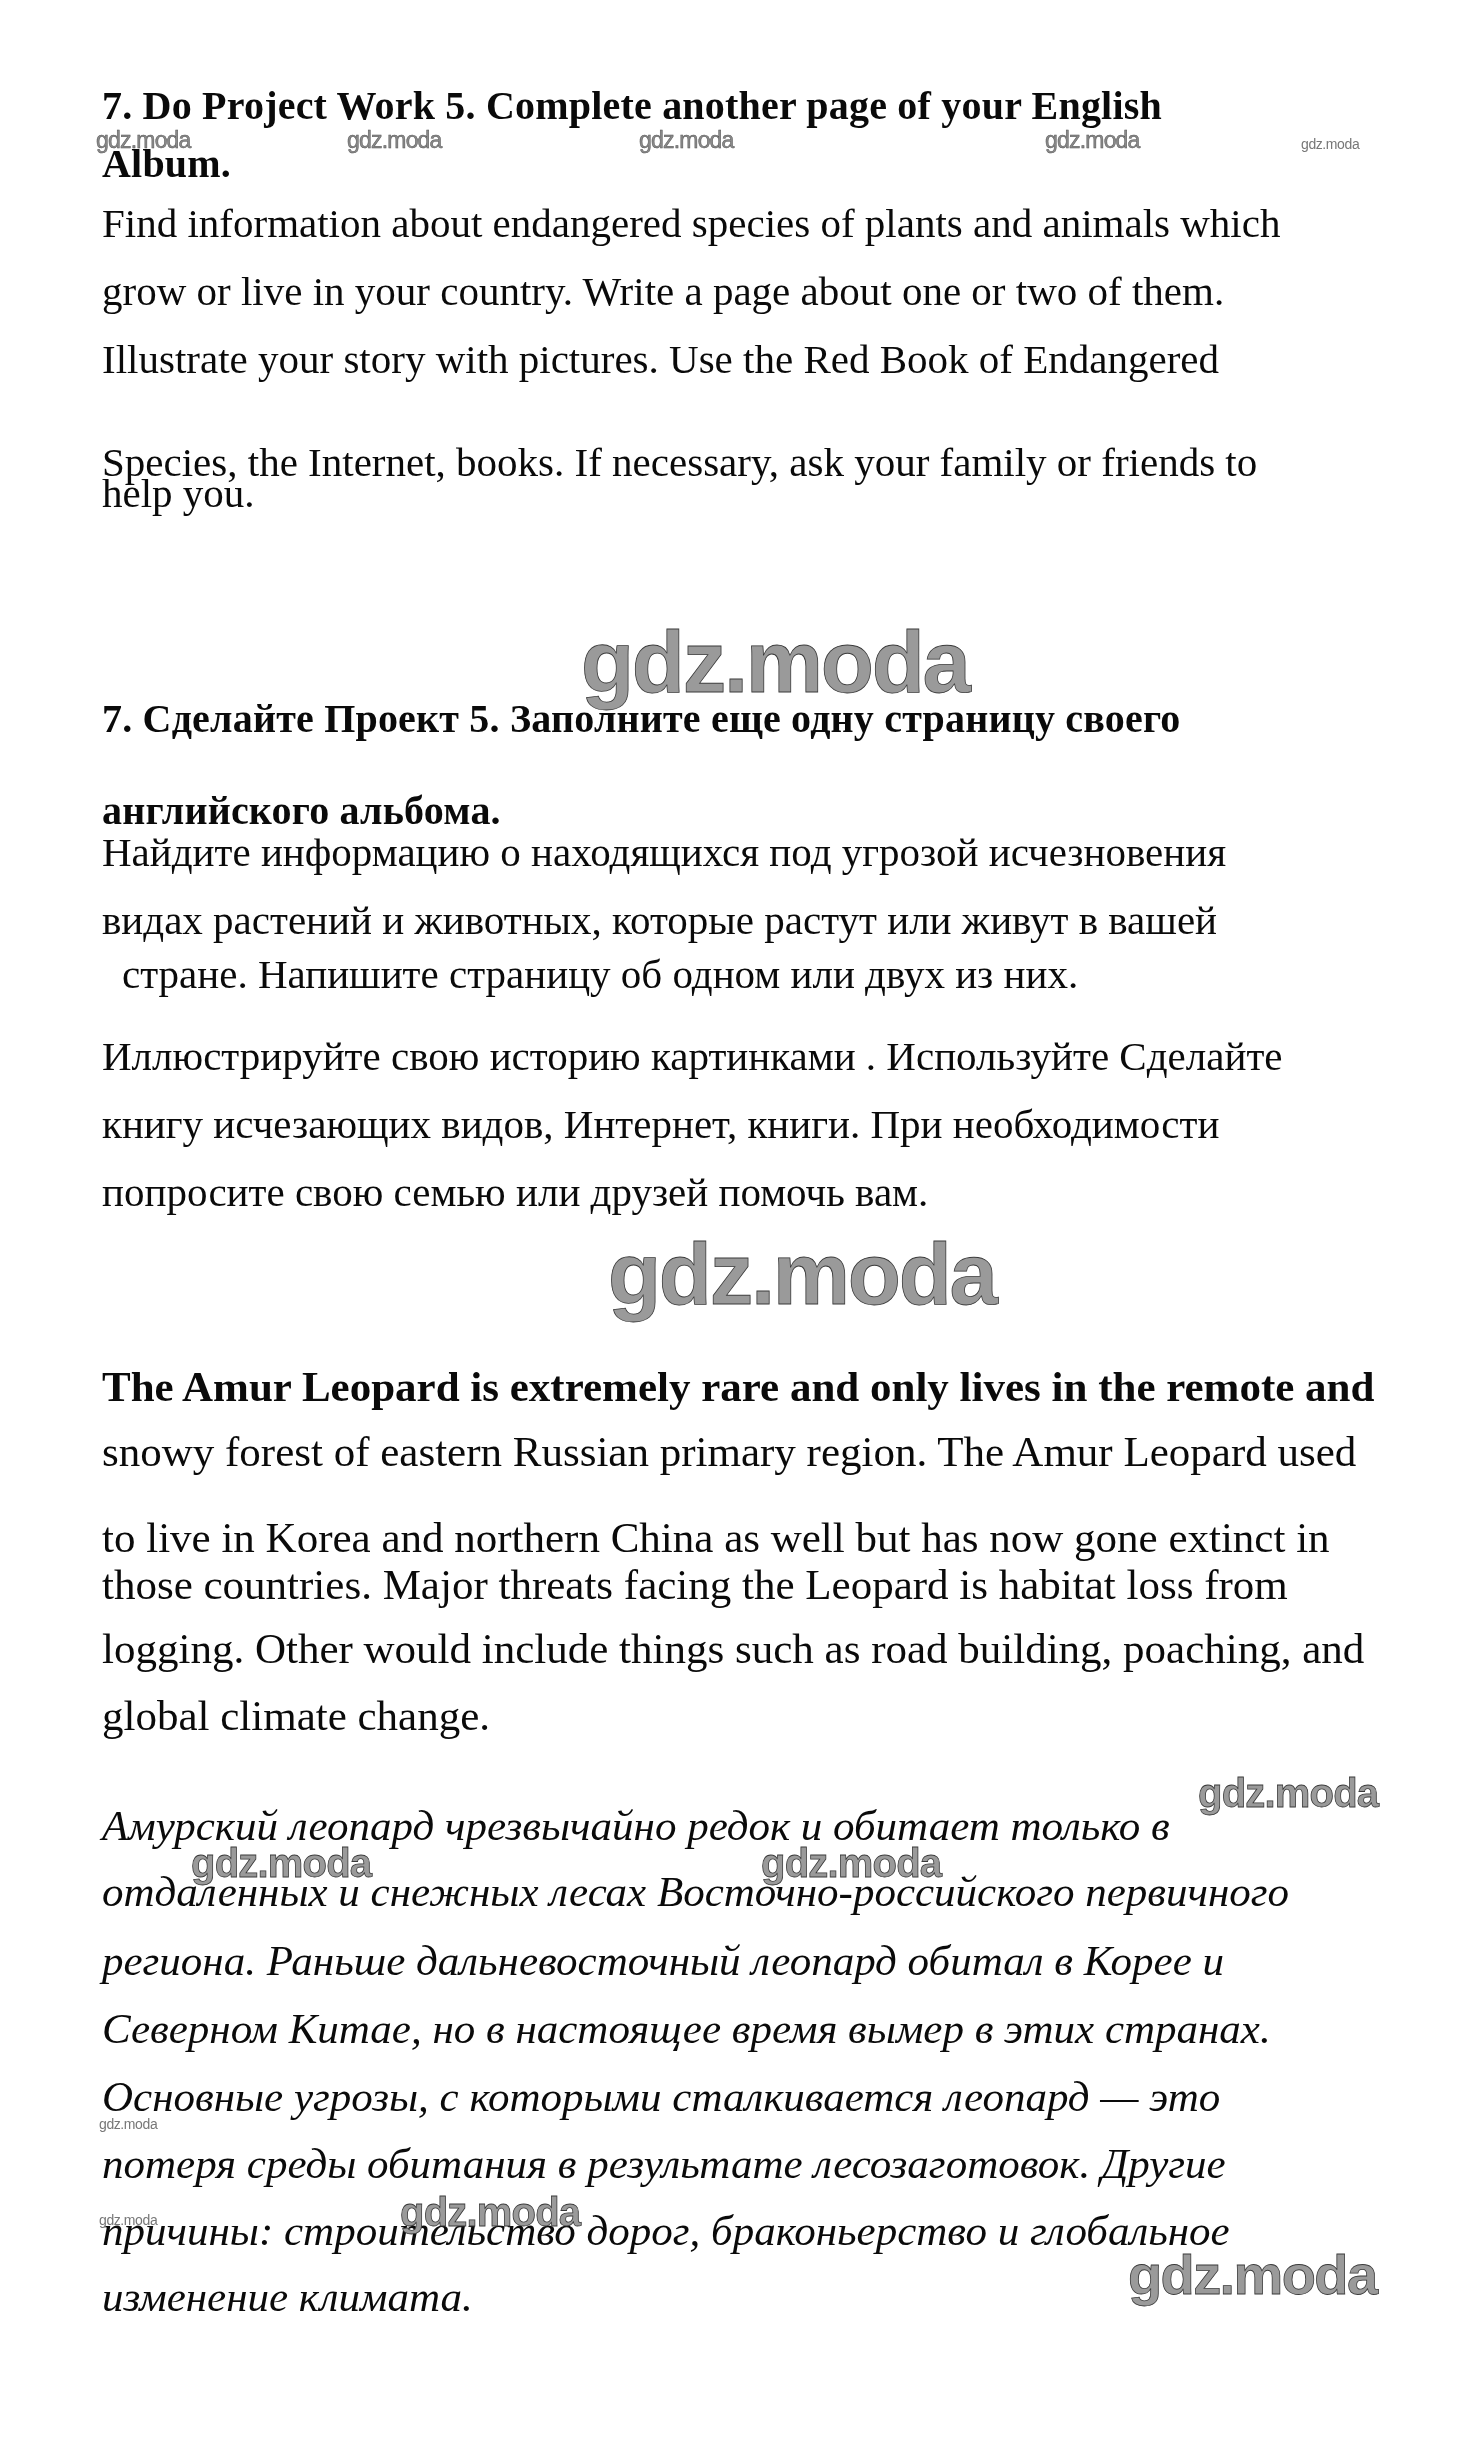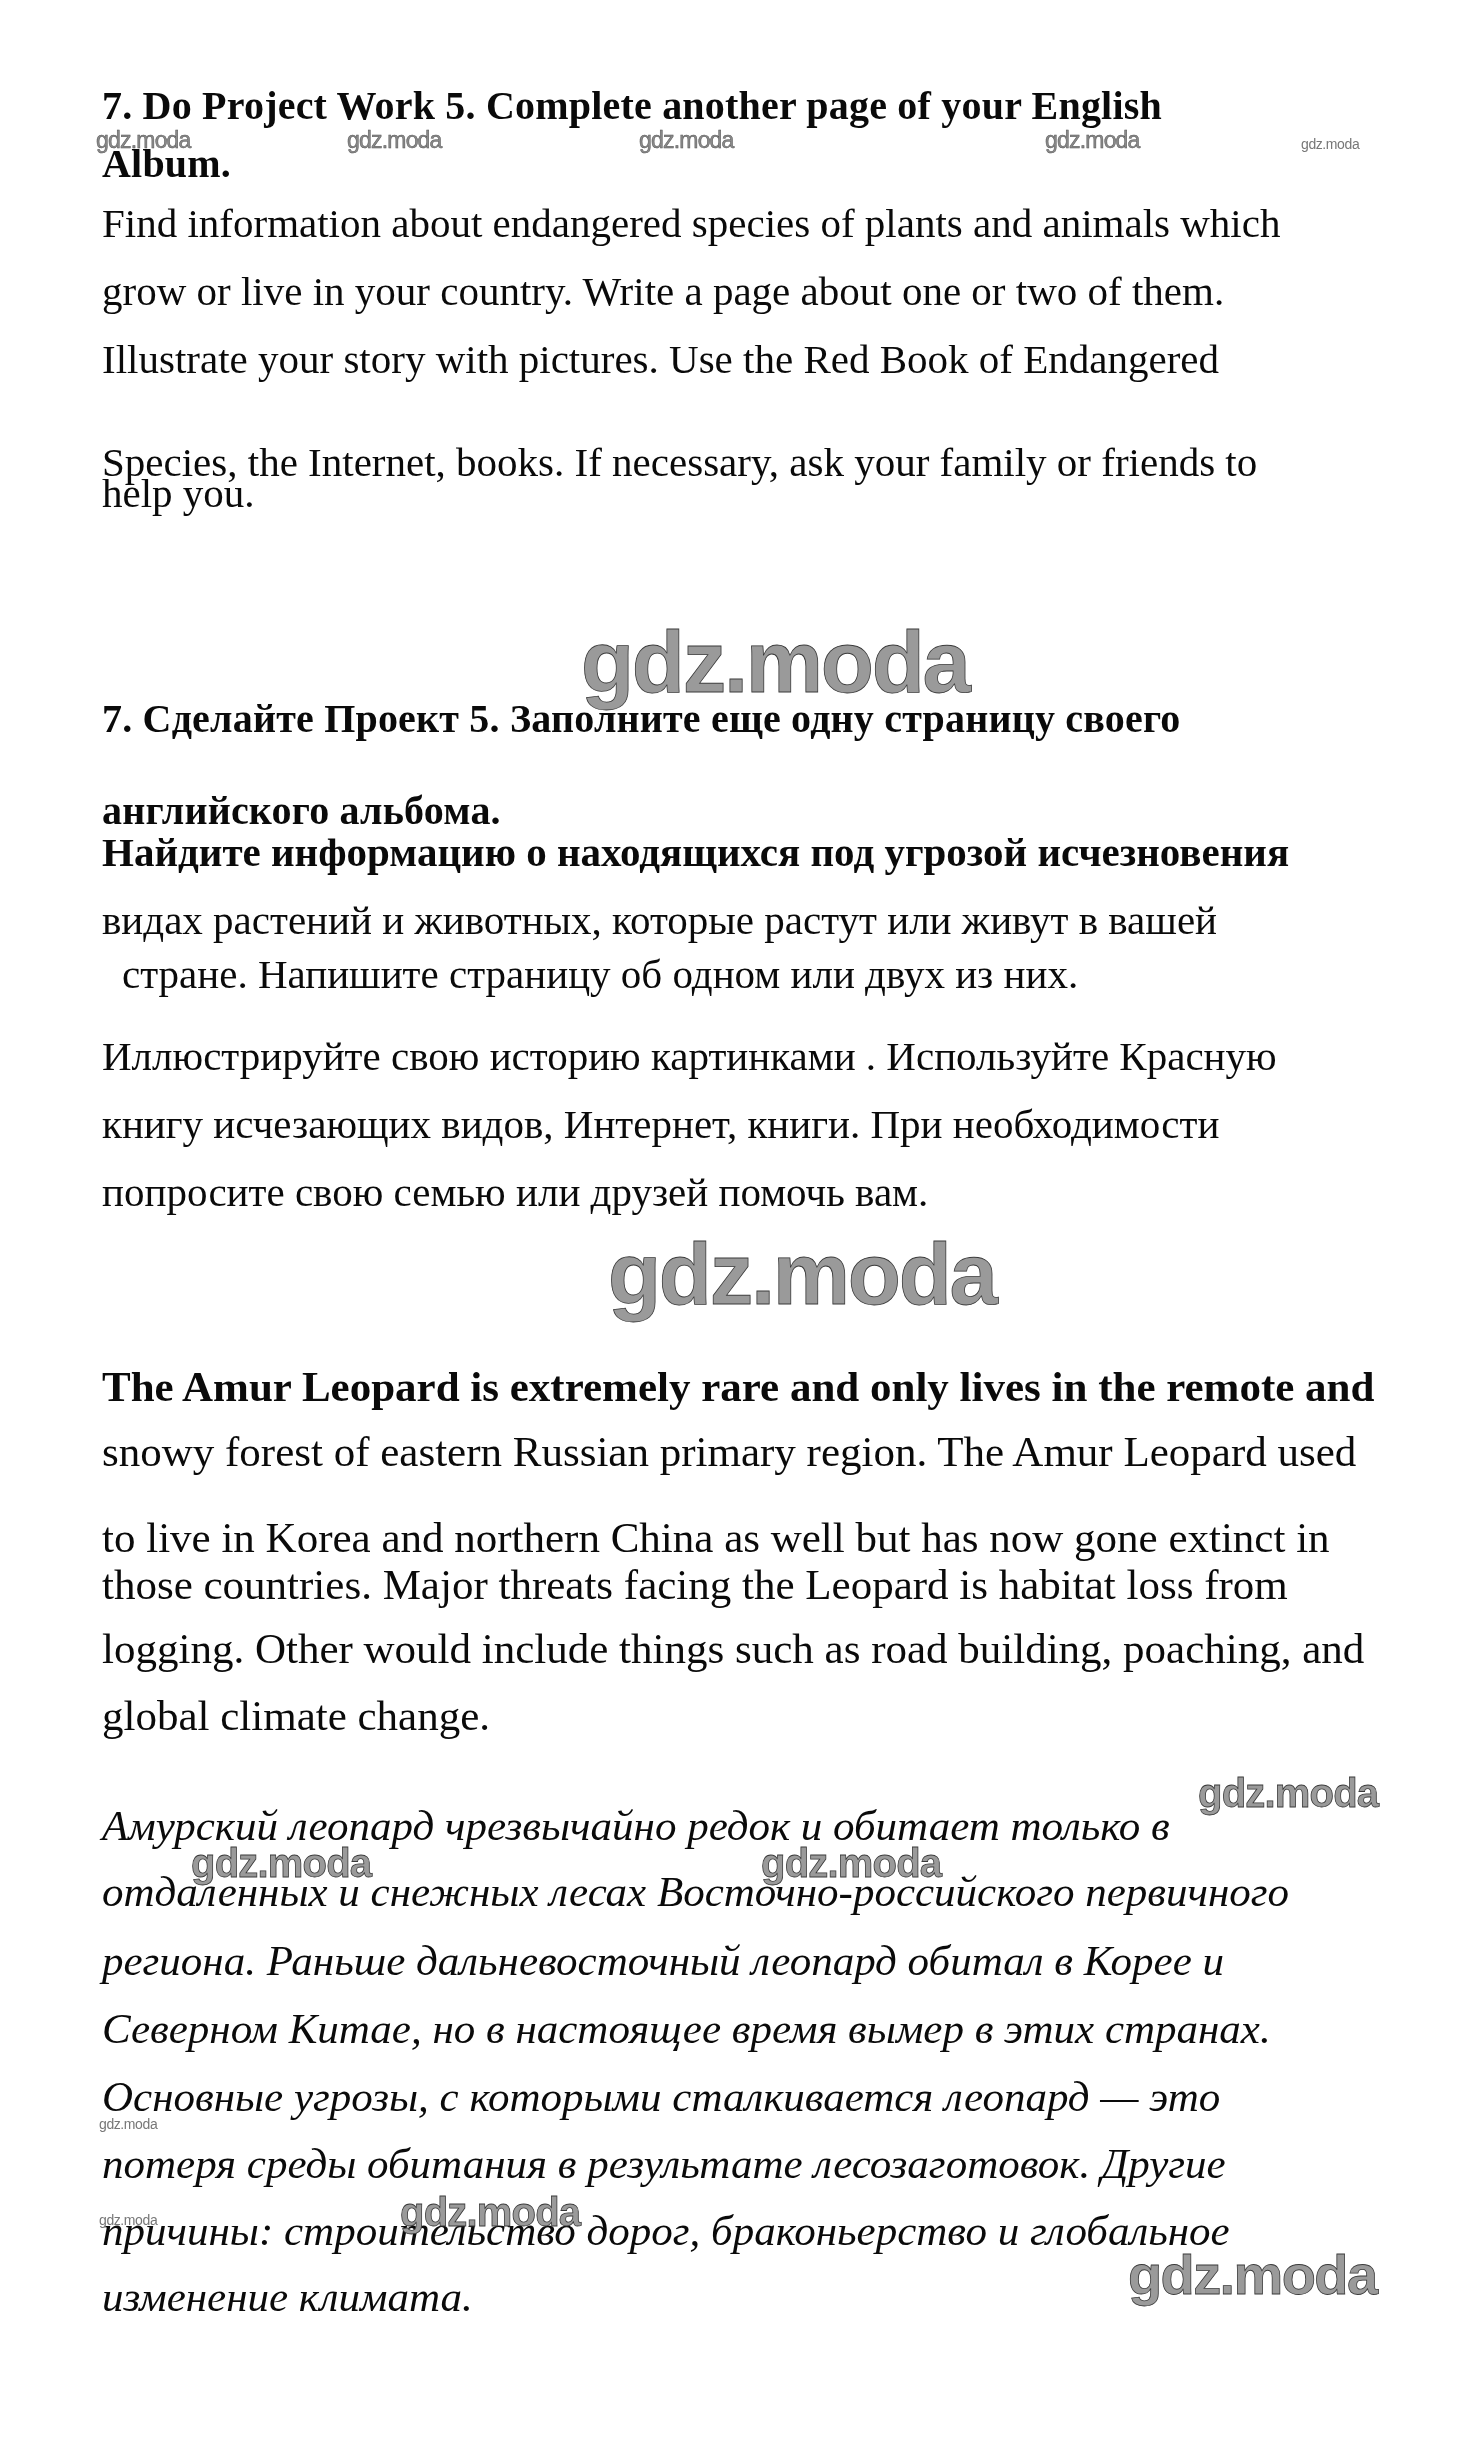--- a/index.html
+++ b/index.html
@@ -44,24 +44,24 @@
     <div class="ln body" style="top:271px;">grow or live in your country. Write a page about one or two of them.</div>
     <div class="ln body" style="top:339px;">Illustrate your story with pictures. Use the Red Book of Endangered</div>
     <div class="ln body" style="top:406px;margin-top:36px;">Species, the Internet, books. If necessary, ask your family or friends to</div>
     <div class="ln body" style="top:473px;">help you.</div>
   </section>
 
   <section>
     <div class="ln title" style="top:699px;">7. Сделайте Проект 5. Заполните еще одну страницу своего</div>
     <div class="ln title" style="top:791px;">английского альбома.</div>
 
-    <div class="ln body" style="top:832px;font-weight:bold;">Найдите информацию о находящихся под угрозой исчезновения</div>
+    <div class="ln body" style="top:832px;">Найдите информацию о находящихся под угрозой исчезновения</div>
     <div class="ln body" style="top:900px;">видах растений и животных, которые растут или живут в вашей</div>
     <div class="ln body" style="top:954px;margin-left:20px;">стране. Напишите страницу об одном или двух из них.</div>
-    <div class="ln body" style="top:1036px;">Иллюстрируйте свою историю картинками . Используйте Красную</div>
+    <div class="ln body" style="top:1036px;">Иллюстрируйте свою историю картинками . Используйте Сделайте</div>
     <div class="ln body" style="top:1104px;">книгу исчезающих видов, Интернет, книги. При необходимости</div>
     <div class="ln body" style="top:1172px;text-align:center;">попросите свою семью или друзей помочь вам.</div>
   </section>
 
   <section>
     <div class="ln amur" style="top:1365px;font-weight:bold;">The Amur Leopard is extremely rare and only lives in the remote and</div>
     <div class="ln amur" style="top:1430px;">snowy forest of eastern Russian primary region. The Amur Leopard used</div>
     <div class="ln amur" style="top:1497px;margin-top:19px;">to live in Korea and northern China as well but has now gone extinct in</div>
     <div class="ln amur" style="top:1563px;">those countries. Major threats facing the Leopard is habitat loss from</div>
     <div class="ln amur" style="top:1627px;">logging. Other would include things such as road building, poaching, and</div>

